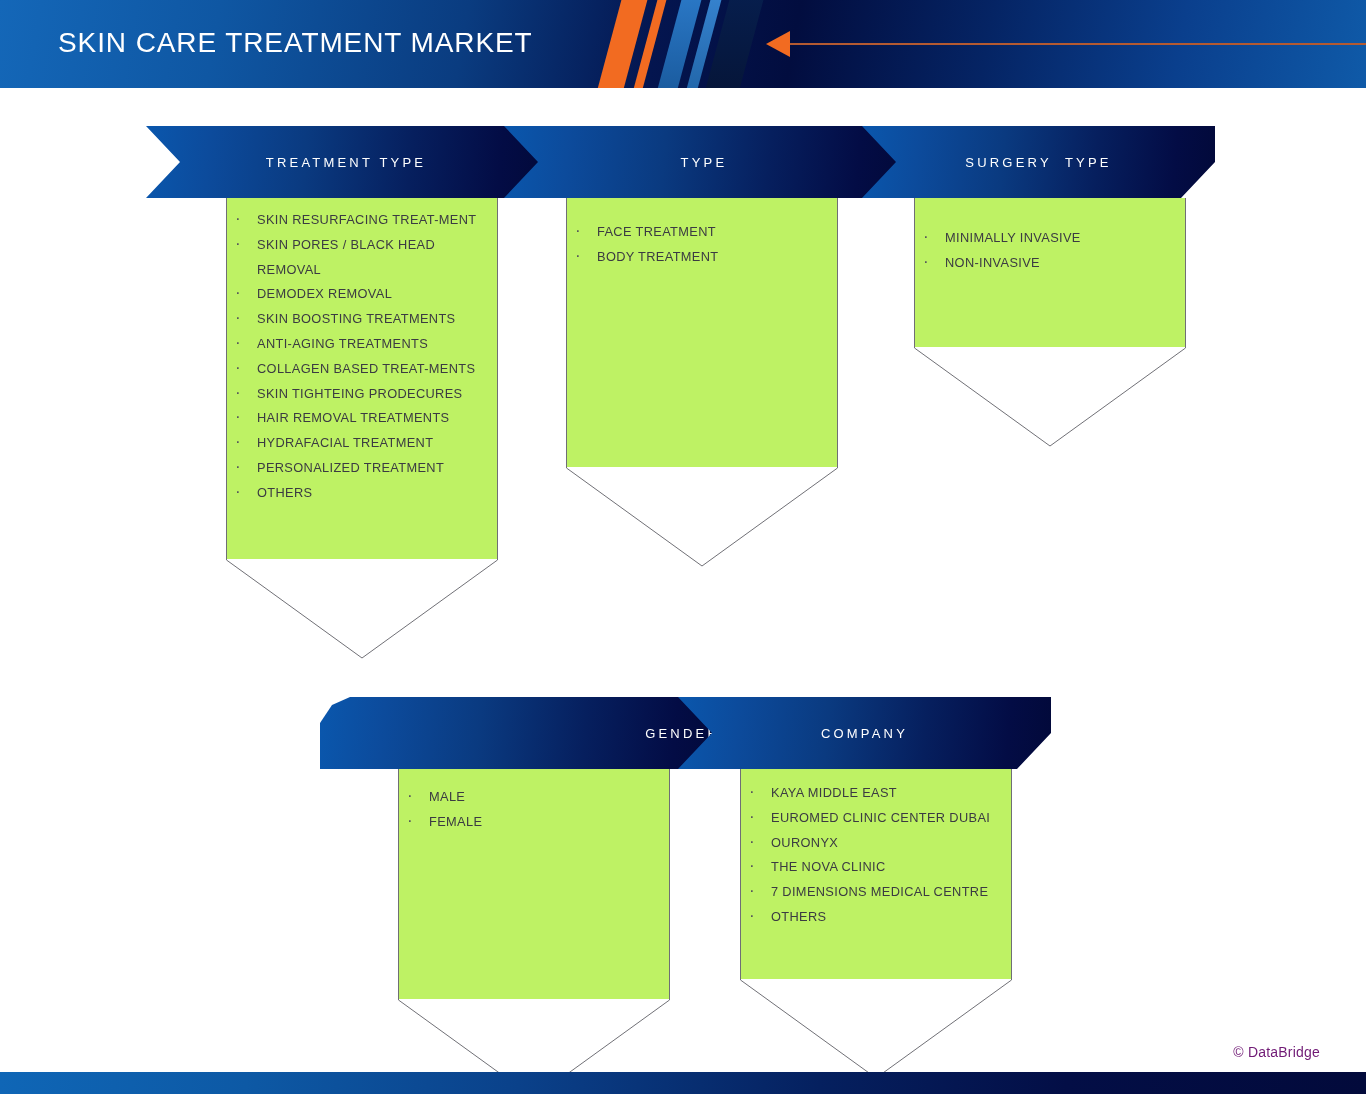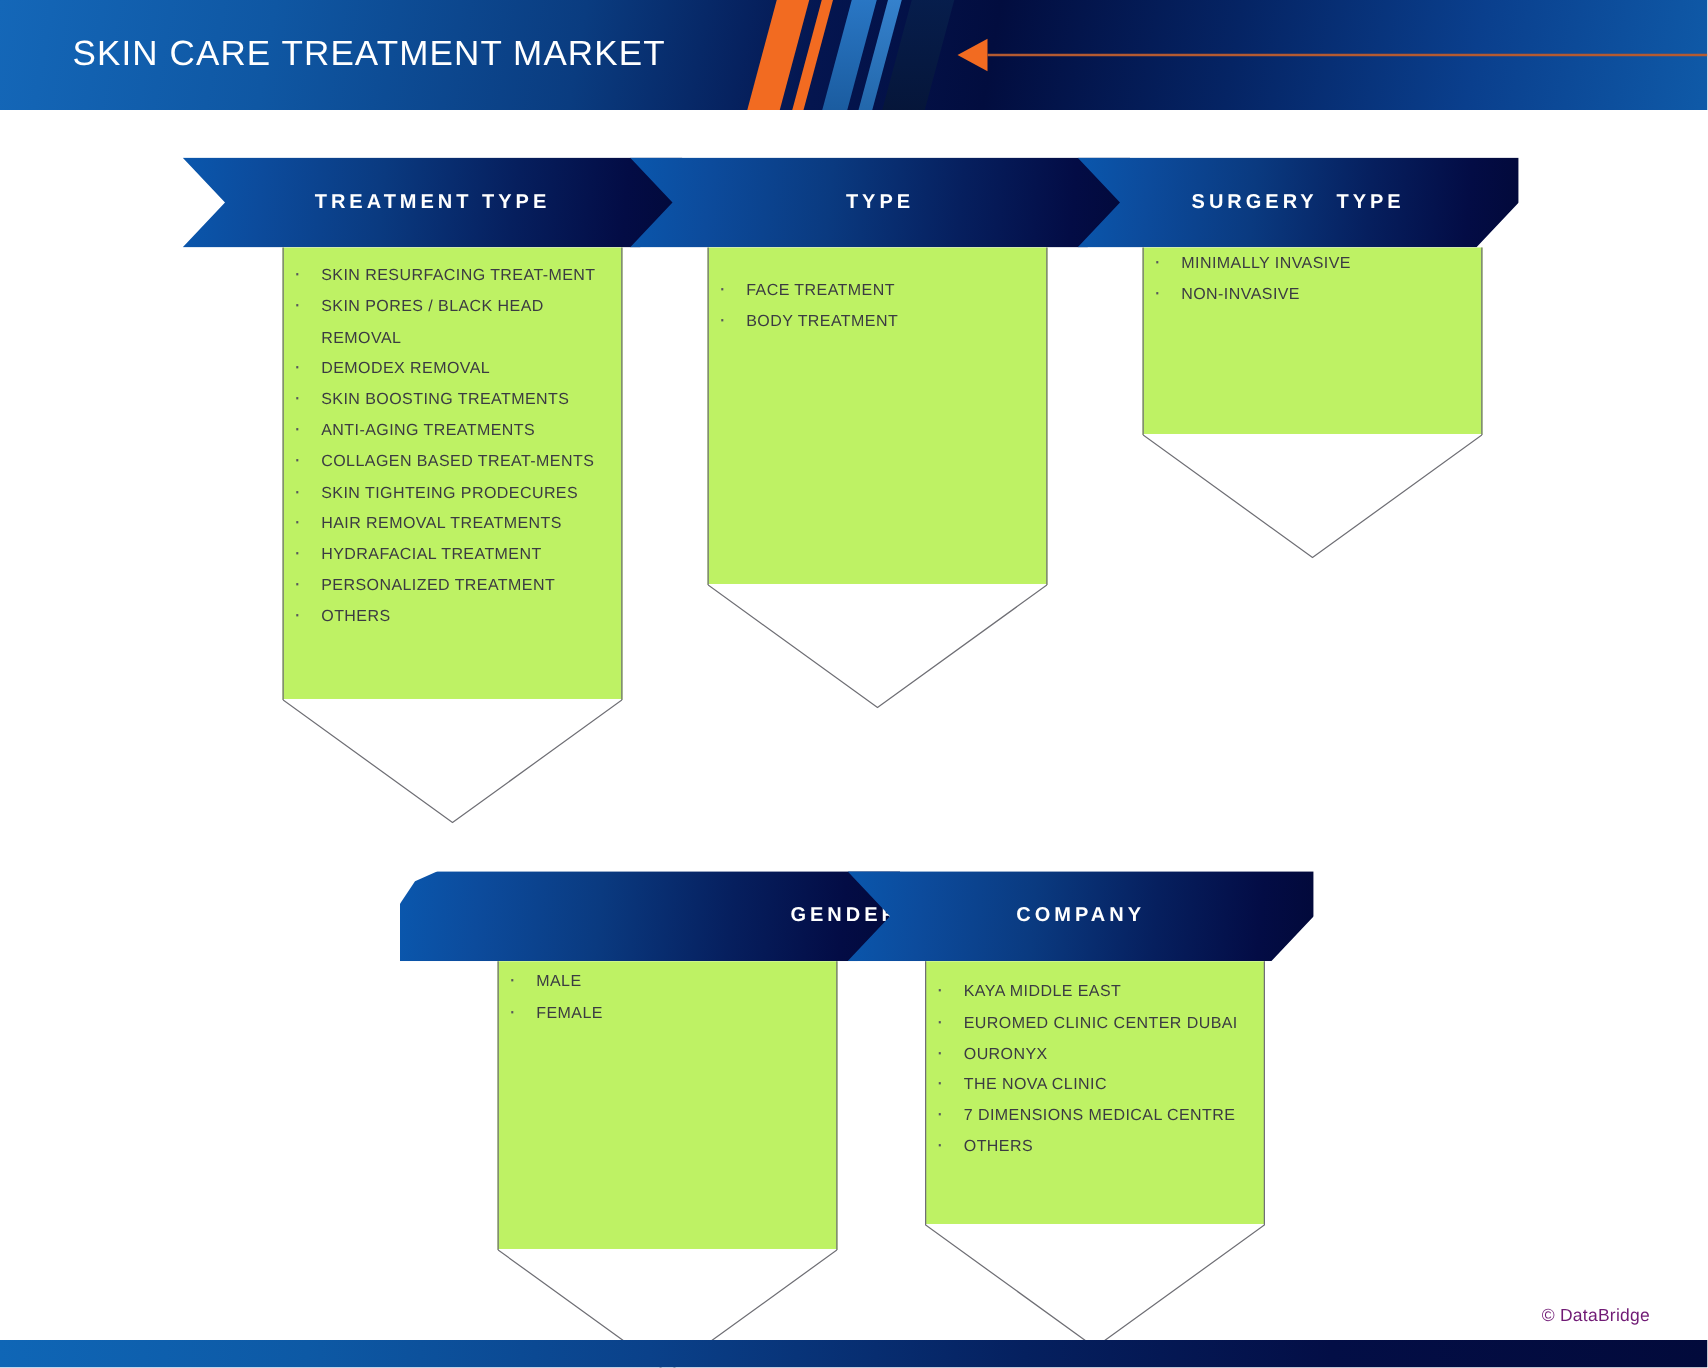--- a/index.html
+++ b/index.html
@@ -89,22 +89,22 @@
   }
 
   
   .banner {
     position: absolute;
     height: 72px;
     color: #ffffff;
     display: flex;
     align-items: center;
     justify-content: center;
-    font-size: 16px;
-    font-weight: bold;
+    font-size: 13px;
+    font-weight: normal;
     letter-spacing: 3.2px;
     white-space: pre;
   }
   .banner-notch {
     
     background: linear-gradient(95deg, #0a57ad 0%, #0c4b9c 16%, #0a3a80 40%, #061f5e 66%, #030c45 88%, #02093a 100%);
     clip-path: polygon(0 0, 100% 0, 100% 50%, calc(100% - 34px) 100%, 0 100%, 34px 50%);
   }
   .banner-round {
     background: linear-gradient(95deg, #0a57ad 0%, #0c4b9c 16%, #0a3a80 40%, #061f5e 66%, #030c45 88%, #02093a 100%);
@@ -164,25 +164,25 @@
   #card-treatment { left: 226px; top: 198px; width: 272px; height: 362px; }
   #card-treatment .card-v { top: 361px; }
   #card-treatment .card-list { padding-top: 10px; }
 
   #card-type { left: 566px; top: 198px; width: 272px; height: 270px; }
   #card-type .card-v { top: 269px; }
   #card-type .card-list { padding-top: 22px; }
 
   #card-surgery { left: 914px; top: 198px; width: 272px; height: 150px; }
   #card-surgery .card-v { top: 149px; }
-  #card-surgery .card-list { }
+  #card-surgery .card-list { padding-top: 28px; }
 
   #card-gender { left: 398px; top: 769px; width: 272px; height: 231px; }
   #card-gender .card-v { top: 230px; }
-  #card-gender .card-list { padding-top: 4px; }
+  #card-gender .card-list { padding-top: 16px; }
 
   #card-company { left: 740px; top: 769px; width: 272px; height: 211px; }
   #card-company .card-v { top: 210px; }
   #card-company .card-list { padding-top: 12px; }
 
   
   #footer-logo {
     position: absolute;
     right: 22px; bottom: 34px;
     font-size: 14px;

